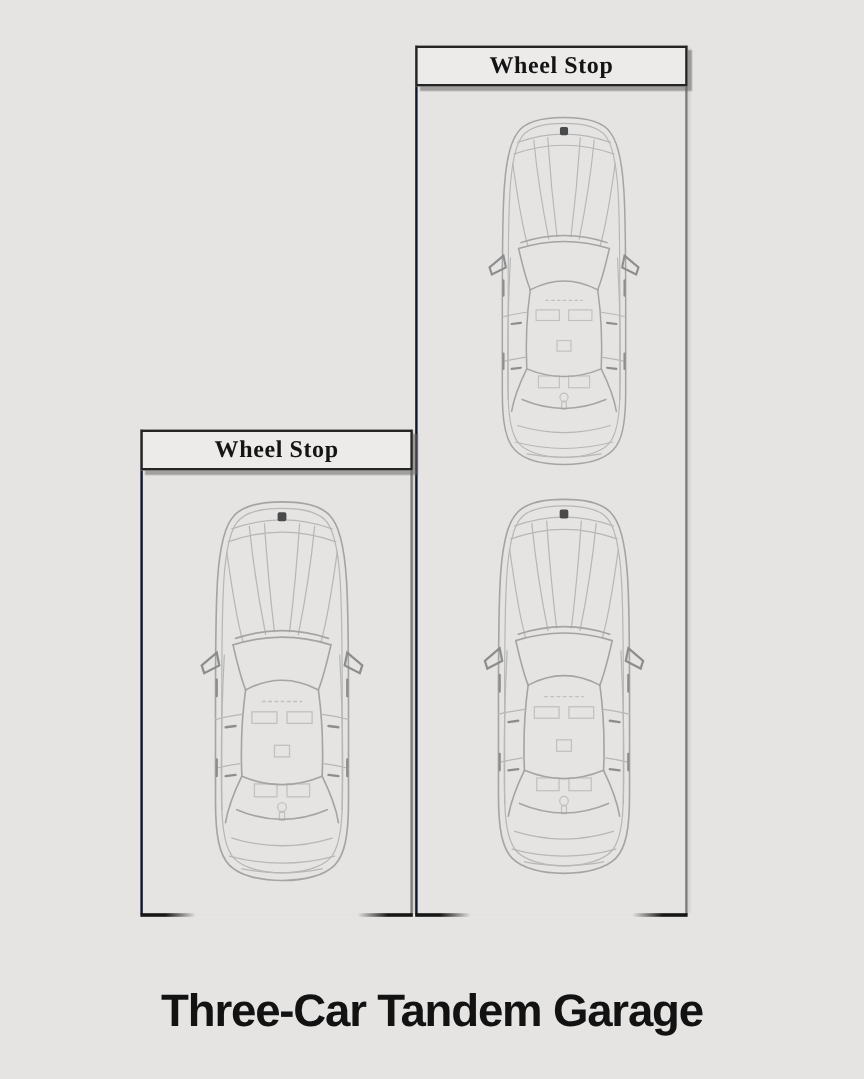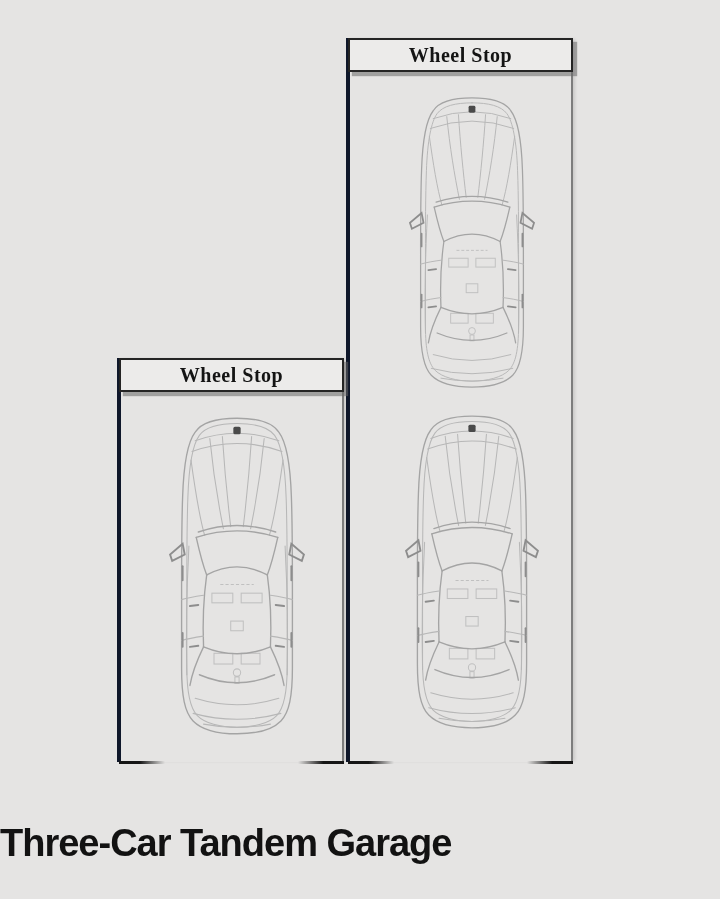--- a/index.html
+++ b/index.html
@@ -3,21 +3,21 @@
 <meta charset="utf-8">
 <style>
   html,body{margin:0;padding:0;background:#e5e4e3;}
   .canvas{
     position:relative;width:720px;height:899px;background:#e5e4e3;
     overflow:hidden;font-family:"Liberation Sans",sans-serif;
   }
   
   .bay{
     position:absolute;box-sizing:border-box;
-    border-left:4px solid #0f172a;border-right:2px solid #7d7d7d;
+    border-left:2px solid #0f172a;border-right:2px solid #7d7d7d;
     box-shadow:3px 0 3px -1px rgba(0,0,0,.12);
   }
   .bay--tandem{left:346px;top:38px;width:227px;height:724px;}
   .bay--single{left:117px;top:358px;width:227px;height:404px;}
   
   .bay::before,.bay::after{content:"";position:absolute;bottom:-2px;height:3px;width:46px;}
   .bay::before{left:-2px;background:linear-gradient(to right,#161616 45%,rgba(22,22,22,0));}
   .bay::after{right:-2px;background:linear-gradient(to left,#161616 45%,rgba(22,22,22,0));}
   
   .wheel-stop{
@@ -38,21 +38,21 @@
   
   .ln {fill:none;stroke:#a4a4a4;stroke-width:1.3;stroke-linecap:round;}
   .ln2{fill:none;stroke:#b7b7b7;stroke-width:1;stroke-linecap:round;}
   .lnD{fill:none;stroke:#8d8d8d;stroke-width:1.8;stroke-linecap:round;}
   .int{fill:none;stroke:#c0c0c0;stroke-width:1;}
   .dot{fill:#4a4a4a;stroke:none;}
   .defs-svg{position:absolute;width:0;height:0;overflow:hidden;}
   
   .title{
     position:absolute;left:0;top:822px;width:100%;margin:0;
-    text-align:left;font-size:38px;font-weight:700;letter-spacing:-1px;
+    text-align:center;font-size:38px;font-weight:700;letter-spacing:-1px;
     color:#121212;font-family:"Liberation Sans",sans-serif;
   }
 </style>
 </head>
 <body>
 
 <div class="canvas">
 
   <div class="bay bay--tandem">
     <div class="wheel-stop">

